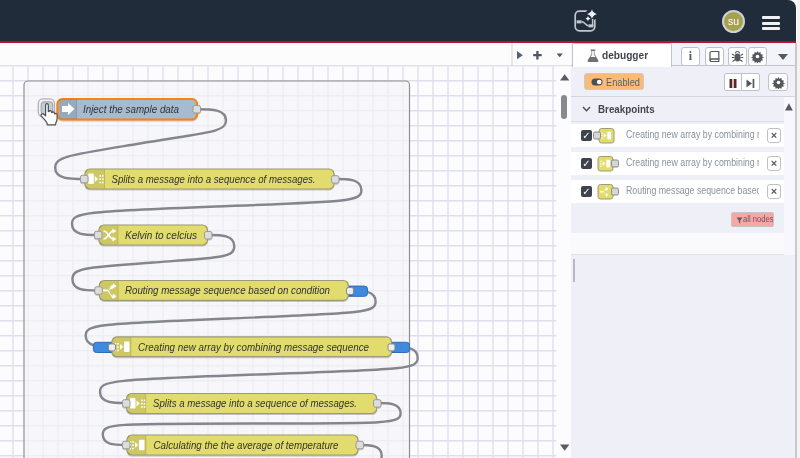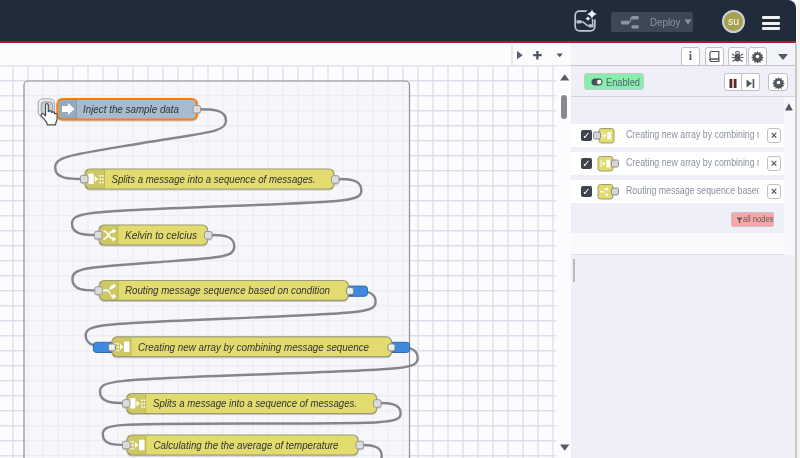--- a/index.html
+++ b/index.html
@@ -27,21 +27,21 @@
 #sb-tabbar { left:571px; top:42.7px; width:224.3px; height:23.3px; background:#f3f4f9;
   border-bottom:1px solid #c3c3ca; }
 #sb-tab { left:572px; top:43.3px; width:100px; height:23.7px; background:#fff;
   border:1px solid #c3c3ca; border-bottom:none; border-radius:2px 2px 0 0; }
 #sb-tab span { position:absolute; left:29px; top:4.5px; font-weight:bold; font-size:11px; color:#41454b;
   transform:scaleX(0.92); transform-origin:0 0; }
 .sqbtn { background:#fff; border:1px solid #c0c0c7; border-radius:3px; color:#53565c;
   text-align:center; }
 #sb-toolbar { left:571px; top:67px; width:224.3px; height:30px; background:#eff0f7;
   border-bottom:1px solid #d4d4da; }
-#btn-enabled { left:584px; top:73px; width:59.5px; height:16.5px; background:#86efac;
+#btn-enabled { left:584px; top:73px; width:59.5px; height:16.5px; background:#fdba74;
   border:1px solid #c9c9d4; border-radius:3px; }
 #btn-enabled span { position:absolute; left:21px; top:2px; font-size:10.5px; color:#5b626e;
   transform:scaleX(0.88); transform-origin:0 0; }
 #btn-pause { left:724px; top:73px; width:18px; height:18px; border-radius:2px 0 0 2px; }
 #btn-step  { left:741px; top:73px; width:19px; height:18px; border-radius:0 2px 2px 0; }
 #btn-gear  { left:768px; top:73px; width:20px; height:18px; }
 .sechead { left:571px; width:224.3px; height:25px; background:#eff0f7; }
 .sechead .chev { position:absolute; left:11px; top:9px; }
 .sechead .lbl { position:absolute; left:27px; top:5.5px; font-weight:bold; font-size:11px; color:#43464c;
   transform:scaleX(0.89); transform-origin:0 0; }
@@ -74,32 +74,20 @@
     <rect x="4.2" y="9.2" width="19.6" height="19.6" rx="4.2" fill="none" stroke="#c0c6cf" stroke-width="1.7"></rect>
     <circle cx="21" cy="12.2" r="6.2" fill="#212c3a"></circle>
     <rect x="5.6" y="18.3" width="5" height="3.1" fill="#c0c6cf"></rect>
     <path d="M10.6,19.8 C14.2,19.8 14.2,23.9 17.8,23.9" fill="none" stroke="#c0c6cf" stroke-width="1.5"></path>
     <rect x="17.6" y="22.3" width="4.8" height="3.1" fill="#c0c6cf"></rect>
     <path d="M21.6,17.0 v7.2" stroke="#c0c6cf" stroke-width="1.5"></path>
     <path d="M21,6.9 c0.55,2.6 1.55,3.7 5.1,5.2 c-3.55,1.5 -4.55,2.6 -5.1,5.2 c-0.55,-2.6 -1.55,-3.7 -5.1,-5.2 c3.55,-1.5 4.55,-2.6 5.1,-5.2 z" fill="#eef1f5"></path>
     <path d="M17,14.1 c0.3,1.3 0.8,1.85 2.55,2.6 c-1.75,0.75 -2.25,1.3 -2.55,2.6 c-0.3,-1.3 -0.8,-1.85 -2.55,-2.6 c1.75,-0.75 2.25,-1.3 2.55,-2.6 z" fill="#eef1f5"></path>
   </svg>
   <div class="abs" id="redline"></div>
-  <div class="abs" id="deploy">
-    <svg class="abs" style="left:8px; top:3.5px;" width="22" height="15" viewBox="0 0 22 15">
-      <rect x="12.5" y="1" width="7.2" height="3.4" rx="0.8" fill="#8b94a1"></rect>
-      <rect x="12.5" y="10.2" width="7.2" height="3.4" rx="0.8" fill="#8b94a1"></rect>
-      <rect x="2" y="5.8" width="8.3" height="3.6" rx="0.8" fill="#8b94a1"></rect>
-      <path d="M10.3,7.4 C12.3,7.4 10.8,2.7 12.8,2.7" fill="none" stroke="#8b94a1" stroke-width="1.4"></path>
-    </svg>
-    <span class="txt">Deploy</span>
-    <svg class="abs" style="left:73px; top:7.5px;" width="8" height="6" viewBox="0 0 8 6">
-      <path d="M0.5,0.5 L7.5,0.5 L4,5.5 z" fill="#8d939e"></path>
-    </svg>
-  </div>
   <div class="abs" id="avatar">su</div>
   <div class="abs hbar" style="top:16.2px;"></div>
   <div class="abs hbar" style="top:21.8px;"></div>
   <div class="abs hbar" style="top:27.4px;"></div>
 
   <svg class="abs" style="left:0; top:42.5px;" width="571" height="415.5" viewBox="0 0 571 415.5">
   <defs>
         <filter id="nsh" x="-20%" y="-20%" width="140%" height="150%">
     <feDropShadow dx="0" dy="0.7" stdDeviation="0.7" flood-color="#000" flood-opacity="0.30"></feDropShadow>
   </filter>
@@ -342,20 +330,27 @@
     <rect x="561" y="94.5" width="6" height="24" rx="3" fill="#88888f"></rect>
     <path d="M560,444 l4.7,6.3 4.7,-6.3 z" fill="#585c63"></path>
   </g>
   </svg>
 
   <div class="abs" id="sep"></div>
   <div class="abs" id="sidebar"></div>
   <div class="abs" id="rightedge"></div>
   <div class="abs" id="outside"></div>
   <div class="abs" id="sb-tabbar"></div>
+  <div class="abs" id="sb-tab">
+      <span>debugger</span>
+    <svg class="abs" style="left:14px; top:4.5px;" width="12" height="13" viewBox="0 0 12 13">
+      <path d="M3.6,0.5 h4.8 v1.2 h-0.9 v3.2 l3.6,6.1 c0.65,1.1 0.05,2.2 -1.2,2.2 h-7.8 c-1.25,0 -1.85,-1.1 -1.2,-2.2 l3.6,-6.1 v-3.2 h-0.9 z" fill="#6d7176"></path>
+      <path d="M5.1,2 h1.8 v3.4 l1.6,2.6 h-5 l1.6,-2.6 z" fill="#f6f6f8"></path>
+    </svg>
+  </div>
   <div class="abs sqbtn" style="left:681px; top:47px; width:19px; height:19px; font-weight:bold; font-size:12px; line-height:17px; font-family:'Liberation Serif',serif;">i</div>
   <div class="abs sqbtn" style="left:705px; top:47px; width:19px; height:19px;">
     <svg width="13" height="13" viewBox="0 0 13 13" style="margin-top:2px;">
       <path d="M2,10.5 c0,-1 0.8,-1.5 1.8,-1.5 h7 v-7.5 h-7 c-1.2,0 -1.8,0.8 -1.8,1.8 z" fill="none" stroke="#53565c" stroke-width="1.2"></path>
       <path d="M3.8,9 h7 v2.5 h-7 c-1,0 -1.8,-0.5 -1.8,-1.2 c0,-0.8 0.8,-1.3 1.8,-1.3" fill="none" stroke="#53565c" stroke-width="1.2"></path>
     </svg>
   </div>
   <div class="abs sqbtn" style="left:728px; top:47px; width:19px; height:19px;">
     <svg width="13" height="13" viewBox="0 0 13 13" style="margin-top:2px;">
       <ellipse cx="6.5" cy="7.5" rx="3" ry="4" fill="#53565c"></ellipse>
@@ -392,20 +387,26 @@
       <rect x="6.6" y="0" width="1.7" height="9" fill="#53565c"></rect>
     </svg>
   </div>
   <div class="abs sqbtn" id="btn-gear">
     <svg width="13" height="13" viewBox="0 0 13 13" style="margin-top:2px;">
       <path d="M6.5,0.5 l1,2 2.2,-0.8 0.3,2.3 2.3,0.3 -0.8,2.2 2,1 -2,1 0.8,2.2 -2.3,0.3 -0.3,2.3 -2.2,-0.8 -1,2 -1,-2 -2.2,0.8 -0.3,-2.3 -2.3,-0.3 0.8,-2.2 -2,-1 2,-1 -0.8,-2.2 2.3,-0.3 0.3,-2.3 2.2,0.8 z" fill="#53565c" transform="scale(0.93) translate(0.5,0.5)"></path>
       <circle cx="6.5" cy="6.5" r="1.8" fill="#fff"></circle>
     </svg>
   </div>
 
+  <div class="abs sechead" style="top:97px; border-bottom:1px solid #dcdce1;">
+    <svg class="chev" width="9" height="6" viewBox="0 0 9 6">
+        <path d="M1,1 L4.5,4.8 L8,1" fill="none" stroke="#4a4d52" stroke-width="1.4"></path>
+      </svg>
+    <span class="lbl">Breakpoints</span>
+  </div>
   <div class="abs" id="bp-rows">
     <div class="bprow" style="top:2px;">
       <div class="cb">✓</div>
       <svg class="abs" style="left:21px; top:3.5px;" width="30" height="16" viewBox="0 0 30 16">
         <rect x="7" y="0.5" width="15" height="14.5" rx="2.5" fill="#e2dc6e" stroke="#9c9c77" stroke-width="1"></rect>
         <g fill="#fff">
             <rect x="9.3" y="4.5" width="1.3" height="1.3"></rect>
             <rect x="9.3" y="7" width="1.3" height="1.3"></rect>
             <rect x="9.3" y="9.5" width="1.3" height="1.3"></rect>
             <path d="M11.7,5.2 l2.8,2.4 -2.8,2.4 z"></path>

